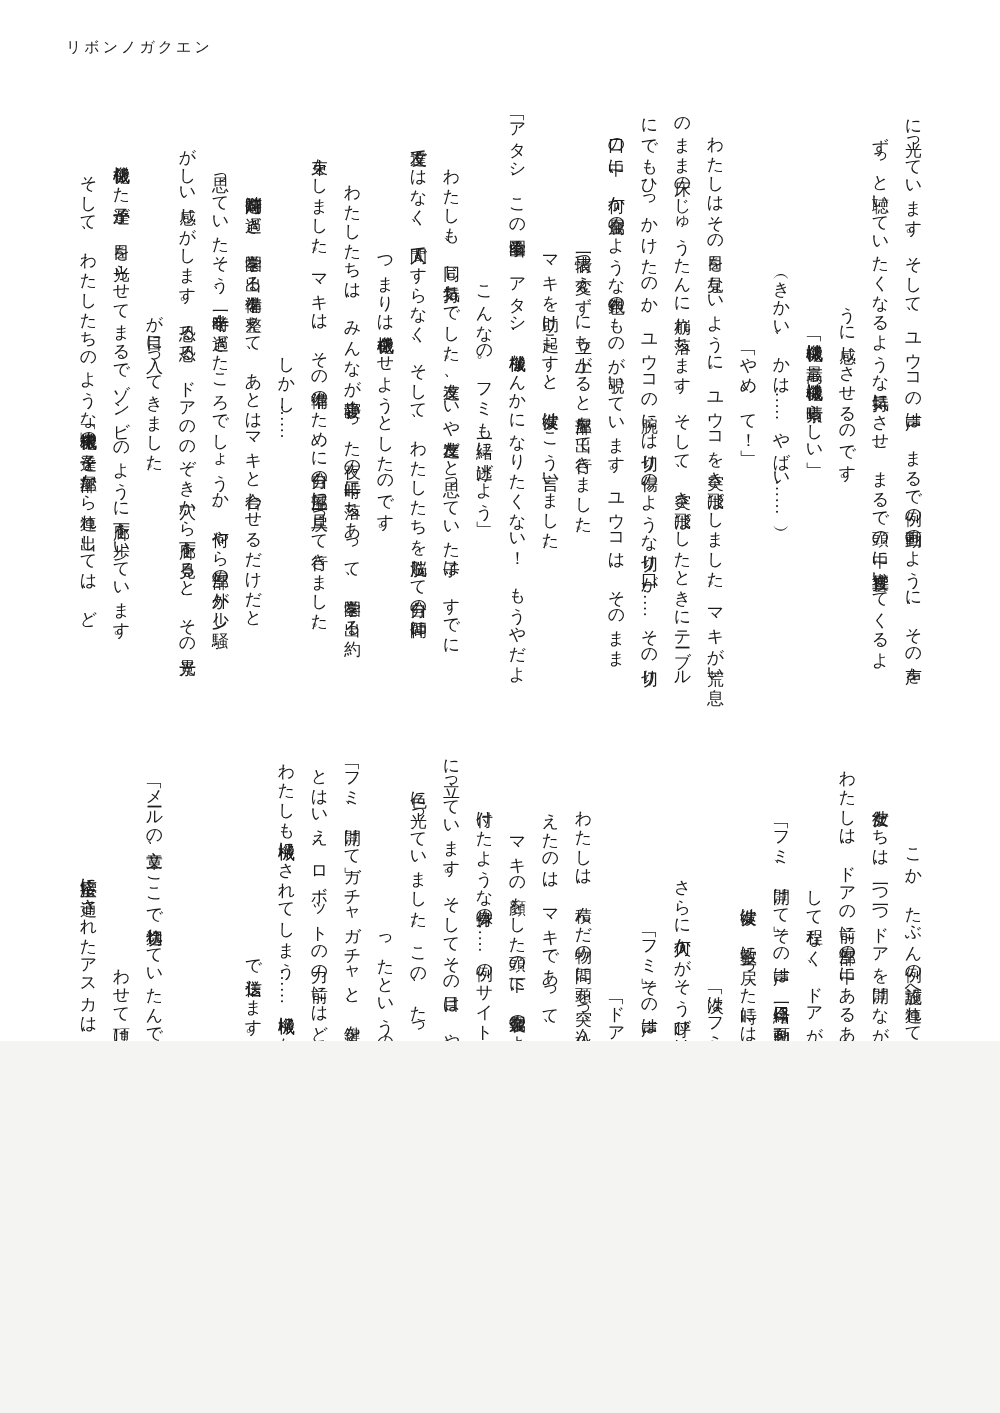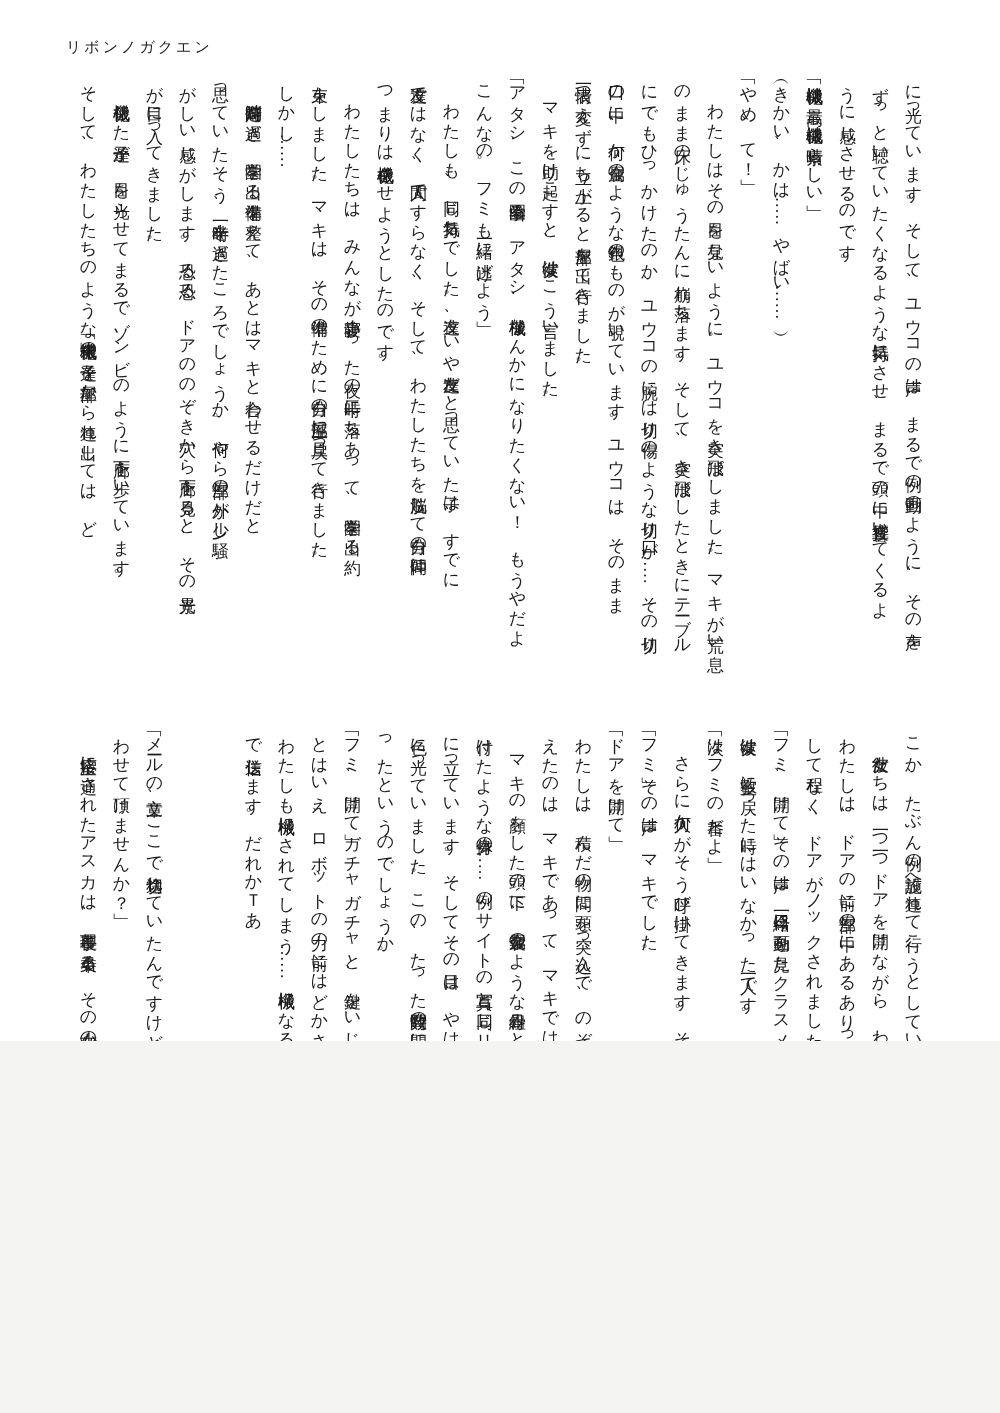--- a/index.html
+++ b/index.html
@@ -7,20 +7,21 @@
     width: 1000px; height: 1413px;
     background: #f4f4f2;
     font-family: "Liberation Serif", "DejaVu Serif", serif;
   }
   .page {
     position: relative;
     width: 1000px; height: 1041px;
     background: #ffffff;
     color: #1c1c1c;
     overflow: hidden;
+    text-align: center;
   }
   .running-head {
     position: absolute;
     left: 66px; top: 38px;
     font-size: 15px;
     letter-spacing: 3px;
     color: #222;
   }
   .folio {
     position: absolute;

